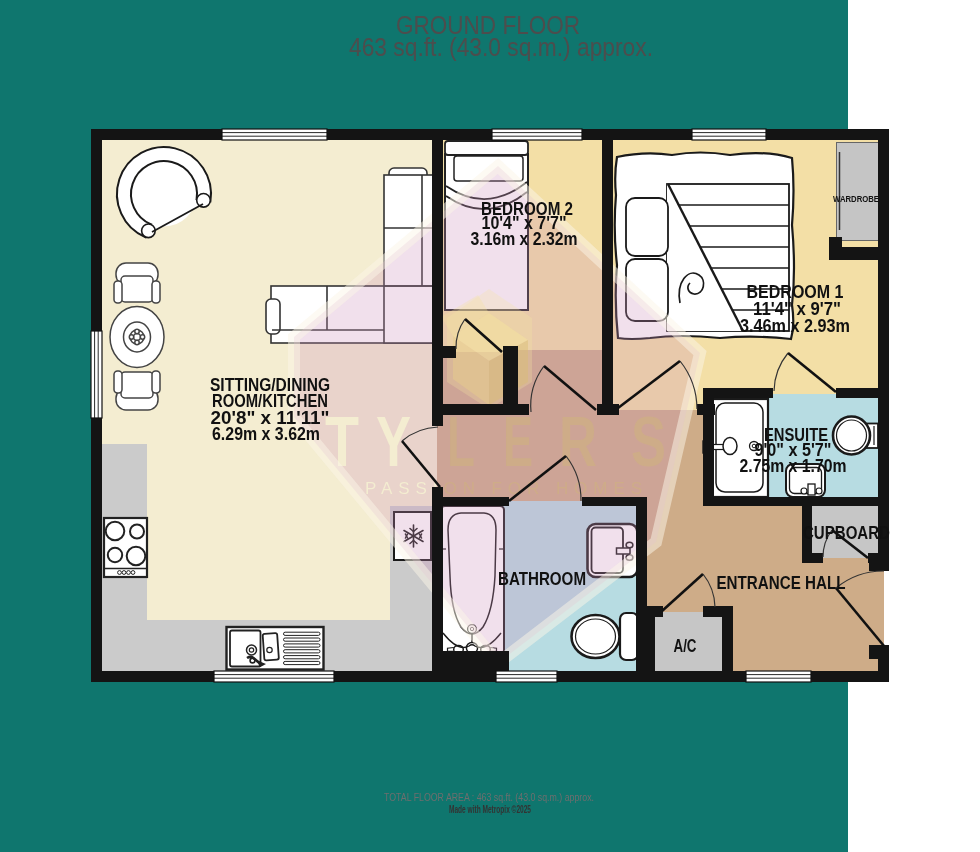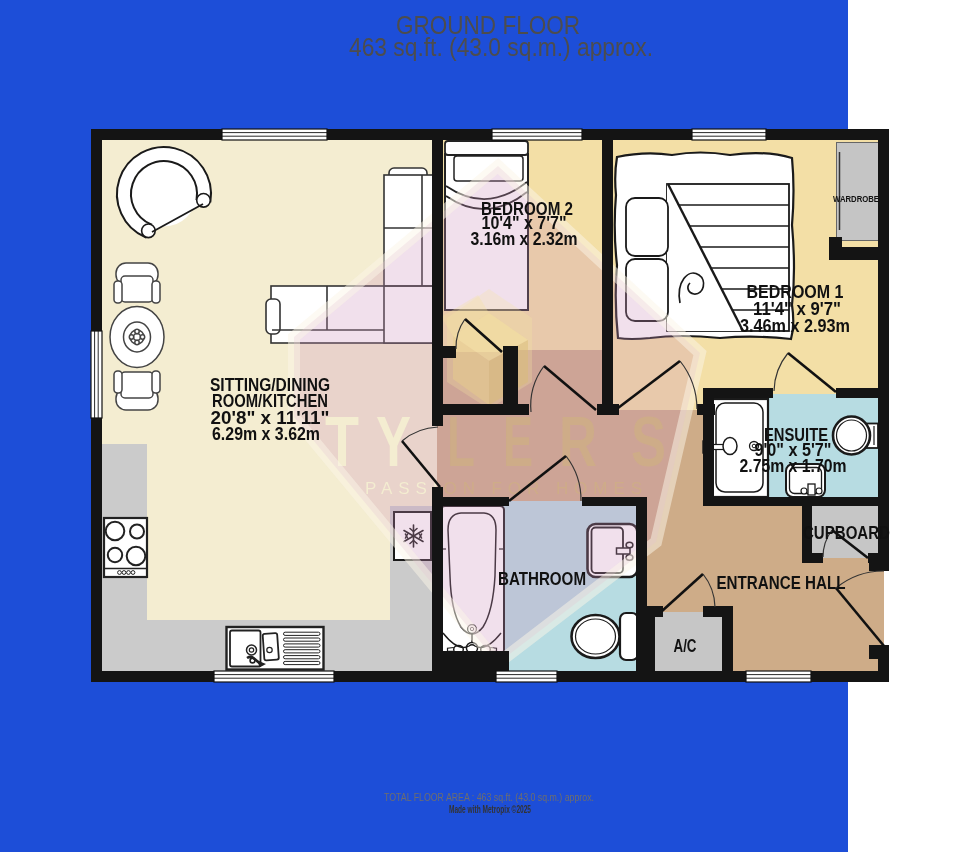--- a/index.html
+++ b/index.html
@@ -1,16 +1,16 @@
 <!DOCTYPE html>
 <html><head>
 <meta charset="utf-8">
 <style>
 html,body{margin:0;padding:0;background:#fff;}
-#page{position:relative;width:848px;height:852px;background:#1d4ed8;font-family:"Liberation Sans",sans-serif;text-align:center;}
+#page{position:relative;width:848px;height:852px;background:#0f766e;font-family:"Liberation Sans",sans-serif;text-align:center;}
 svg{position:absolute;top:0;left:0;}
 </style>
 </head>
 <body>
 <div id="page">
 <svg width="980" height="852" viewBox="0 0 980 852">
 
   <g fill="#4d4d4d" font-family="Liberation Sans,sans-serif">
     <text x="488" y="34" font-size="25" text-anchor="middle" textLength="184" lengthAdjust="spacingAndGlyphs">GROUND FLOOR</text>
     <text x="501" y="56" font-size="25" text-anchor="middle" textLength="304" lengthAdjust="spacingAndGlyphs">463 sq.ft. (43.0 sq.m.) approx.</text>

